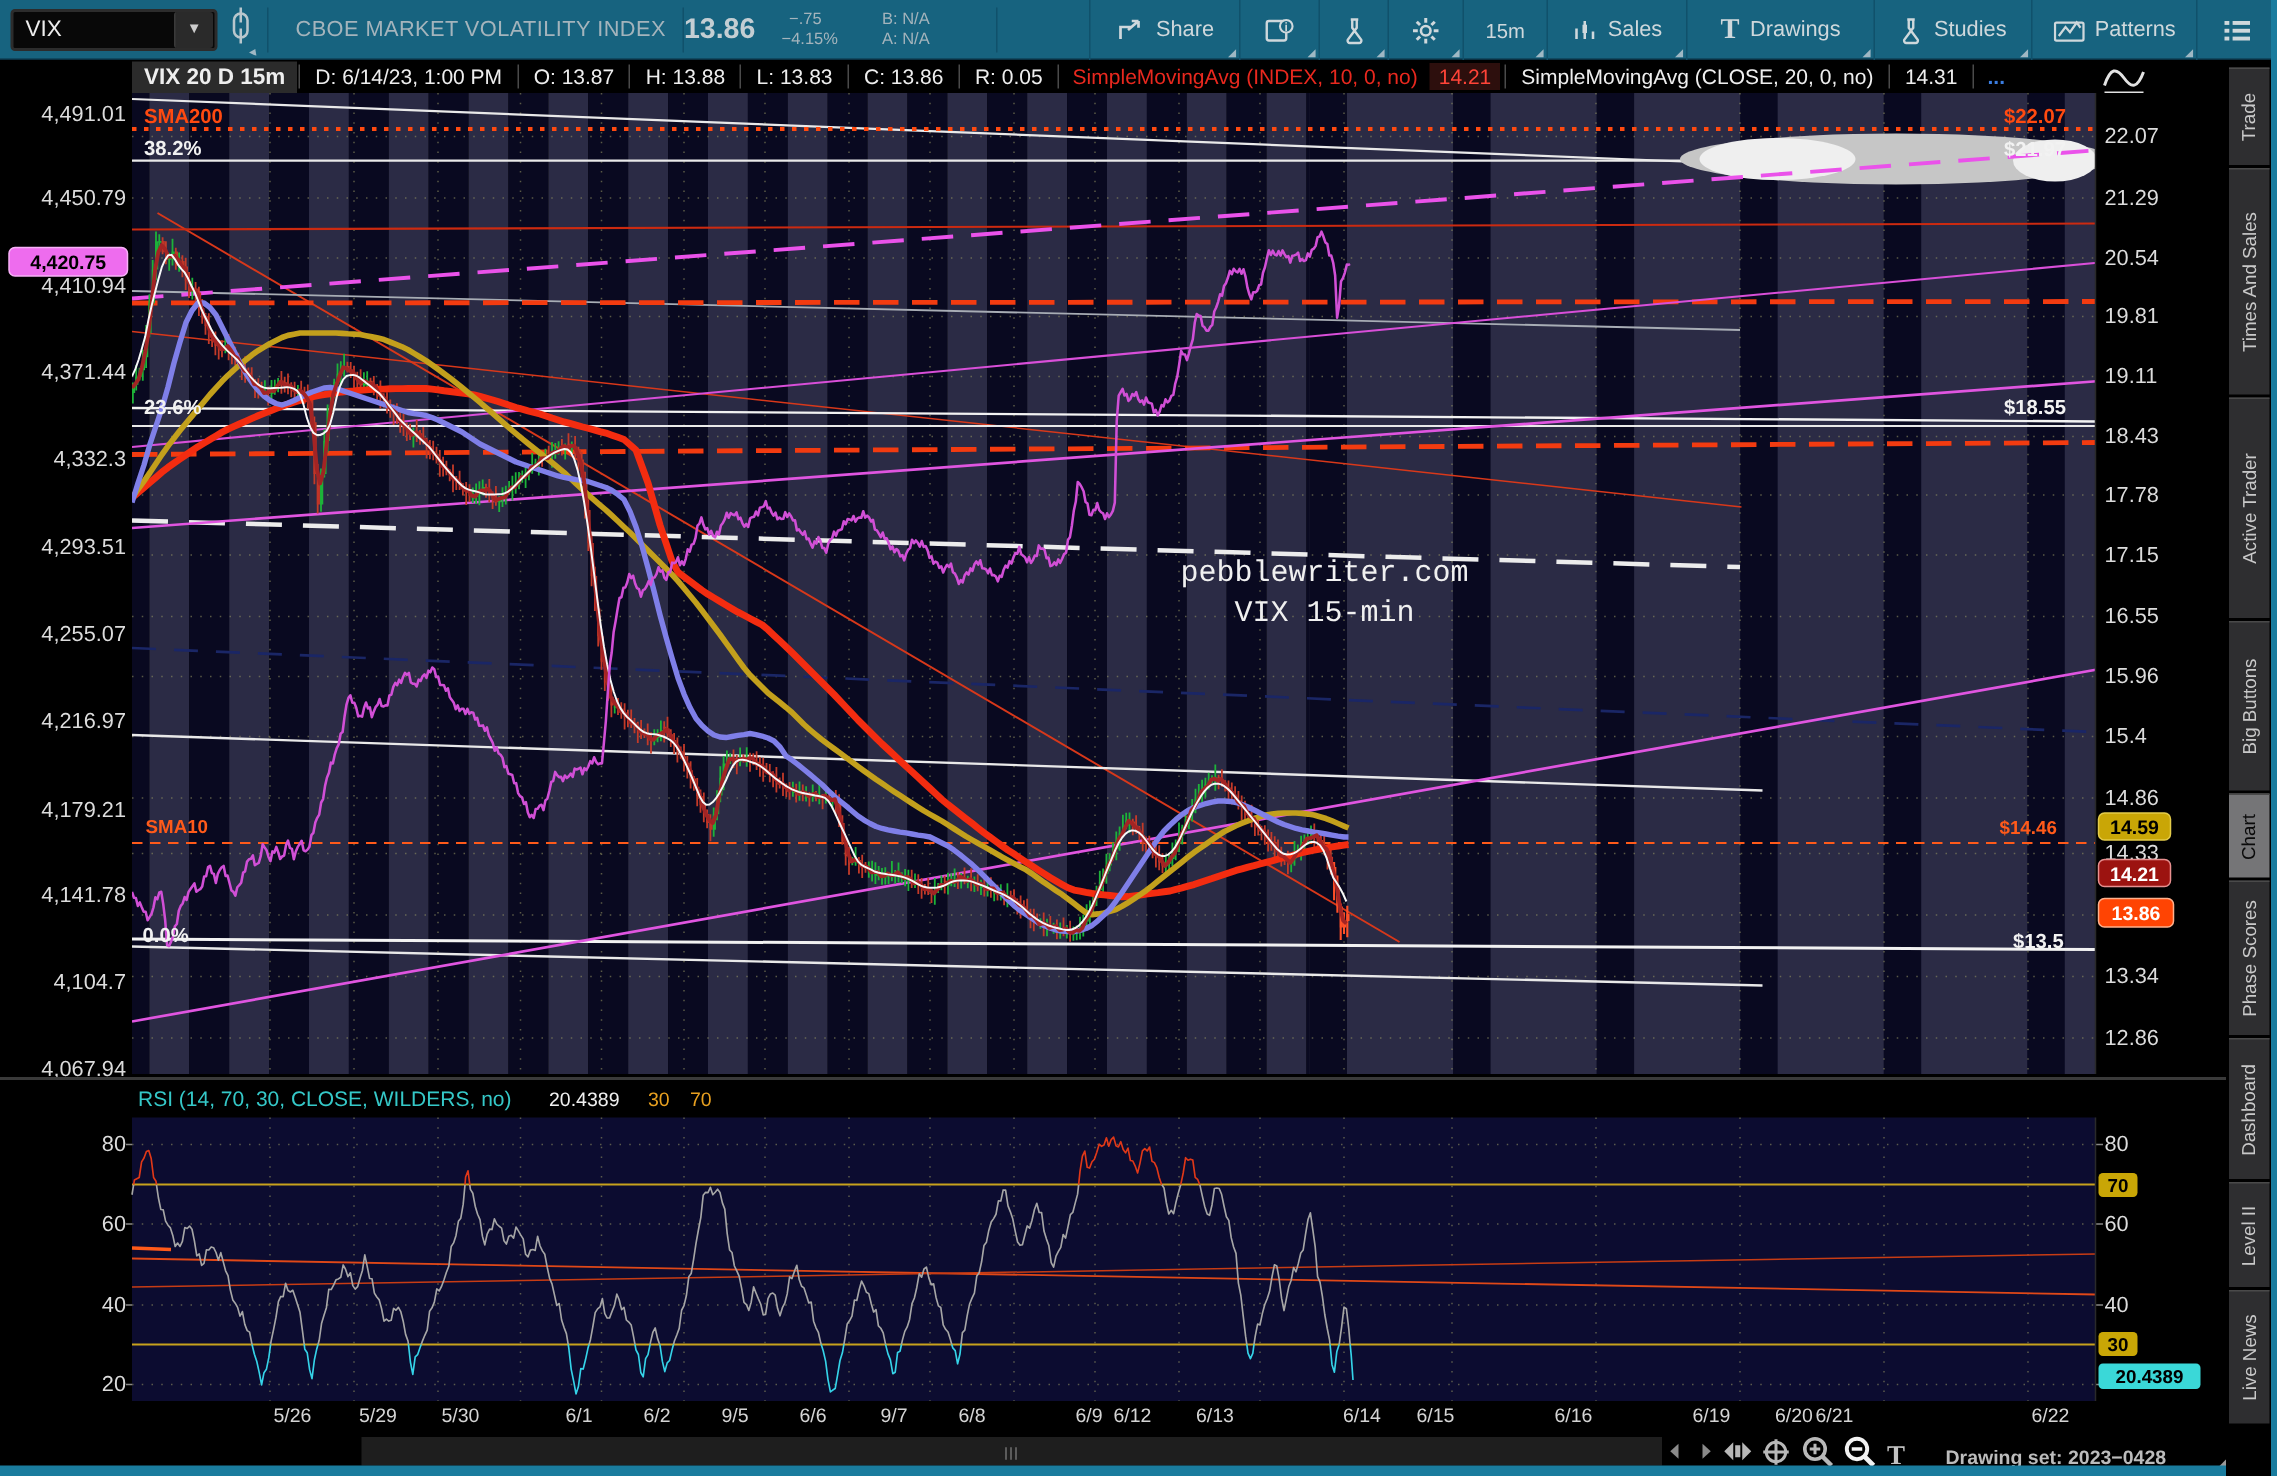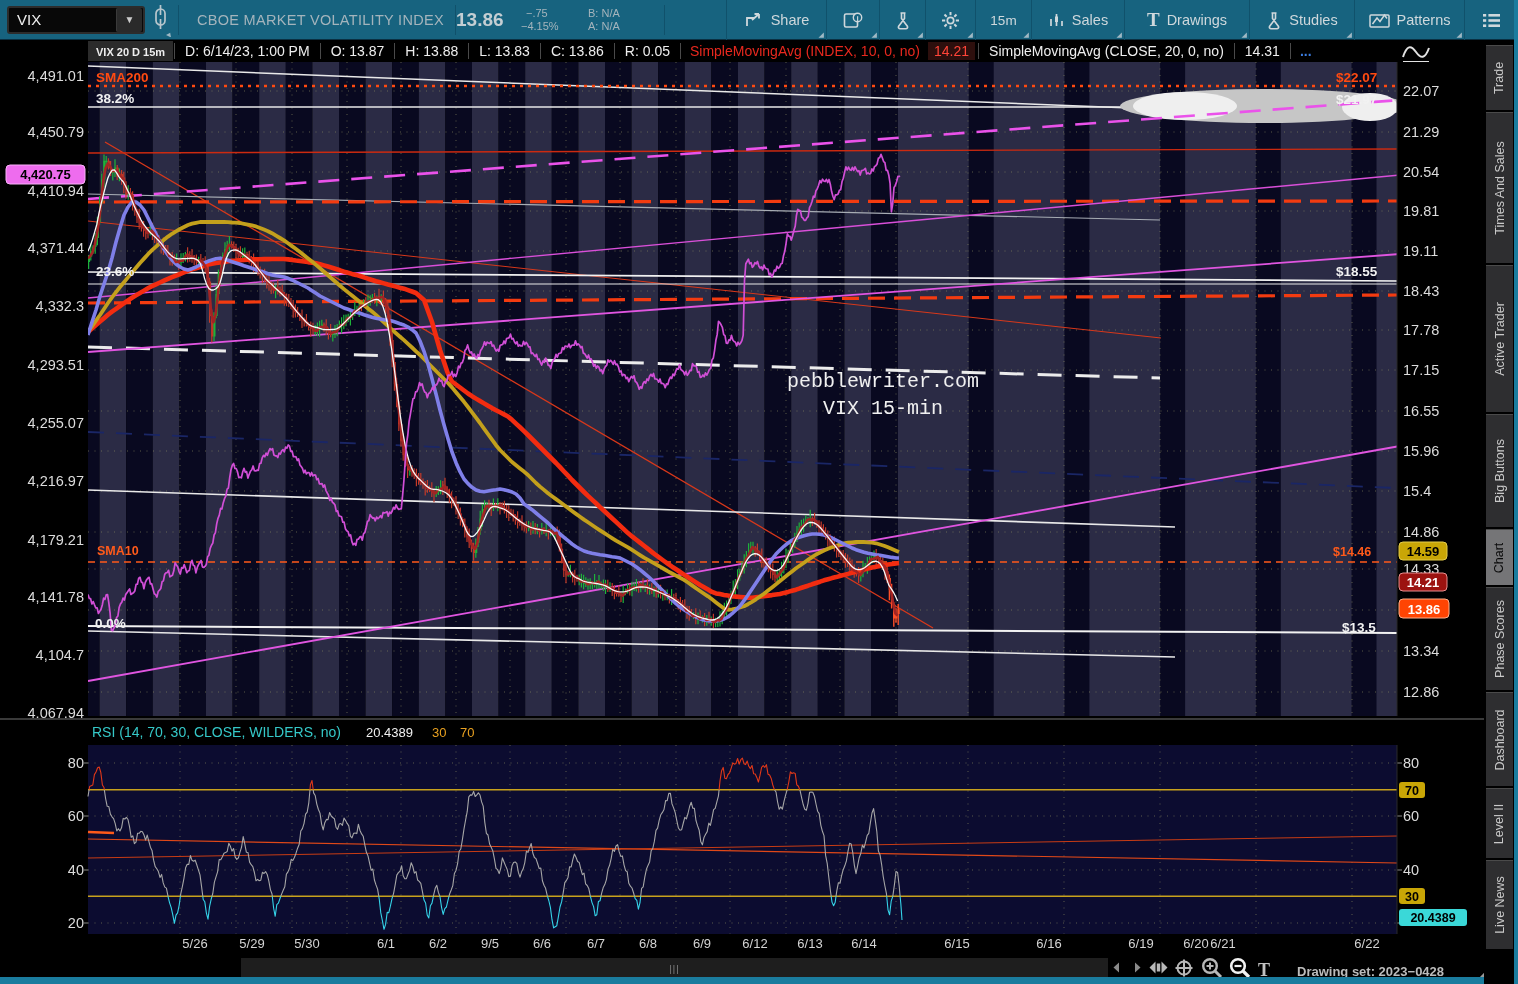--- a/index.html
+++ b/index.html
@@ -10,21 +10,21 @@
 .vsep{width:1px;height:30px;background:#10516b;margin:0 8px}
 .desc{color:#a4b4bc;font-size:14.5px;letter-spacing:0.3px;margin-left:10px}
 .bigpx{color:#c4ced3;font-size:19px;font-weight:bold;margin-right:12px}
 .chg{color:#a4b4bc;font-size:11px;line-height:13px;margin-right:10px;text-align:left}
 .tbtn{position:absolute;top:0;height:40px;display:flex;align-items:center;justify-content:center;gap:7px;border-left:1px solid #10516b;color:#cfd8dc;font-size:14.5px}
 .cor{position:absolute;right:2px;bottom:1px;font-size:7px;color:#9fb8c4}
 .bold15{font-weight:normal;font-size:13.5px}
 .bigT{font-size:19px;font-weight:bold;font-family:"Liberation Serif",serif}
 .row2{position:absolute;left:0;top:40px;width:1518px;height:22px;background:#000;display:flex;align-items:center;color:#eee;font-size:14px}
 .chip{background:#2b2b2b;padding:2px 8px;margin-left:88px}
-.chip b{font-size:11px}
+.chip b{font-size:15px}
 .r2sep{width:1px;height:16px;background:#4a4a4a;margin:0 1px}
 .r2t{padding:0 9px;white-space:nowrap}
 .r2red{color:#e8281e;padding:0 8px;white-space:nowrap}
 .r2redv{color:#ff4438;background:#2d0f0d;padding:1px 6px;margin-right:2px}
 .r2dots{color:#3b7de0;padding:0 8px;font-weight:bold}
 .grid{stroke:#8f8f60;stroke-width:1;stroke-dasharray:1 5.5;opacity:0.6}
 .axl{fill:#dcdcdc;font-size:14.5px;font-family:"Liberation Sans",sans-serif}
 .axr{fill:#dcdcdc;font-size:14.5px;font-family:"Liberation Sans",sans-serif}
 .wlbl{fill:#f2f2f2;font-size:13.5px;font-weight:bold;font-family:"Liberation Sans",sans-serif}
 .olbl{fill:#ff4a10;font-size:13.5px;font-weight:bold;font-family:"Liberation Sans",sans-serif}
@@ -460,26 +460,26 @@
 <line x1="1397" y1="745" x2="1397" y2="934" stroke="#2a2a2a" stroke-width="1"></line>
 </svg>
 <div class="xaxis">
       <span style="position:absolute;left:195px;top:2px;transform:translateX(-50%)">5/26</span>
       <span style="position:absolute;left:252px;top:2px;transform:translateX(-50%)">5/29</span>
       <span style="position:absolute;left:307px;top:2px;transform:translateX(-50%)">5/30</span>
       <span style="position:absolute;left:386px;top:2px;transform:translateX(-50%)">6/1</span>
       <span style="position:absolute;left:438px;top:2px;transform:translateX(-50%)">6/2</span>
       <span style="position:absolute;left:490px;top:2px;transform:translateX(-50%)">9/5</span>
       <span style="position:absolute;left:542px;top:2px;transform:translateX(-50%)">6/6</span>
-      <span style="position:absolute;left:596px;top:2px;transform:translateX(-50%)">6/7</span>
+      <span style="position:absolute;left:596px;top:2px;transform:translateX(-50%)">9/7</span>
       <span style="position:absolute;left:648px;top:2px;transform:translateX(-50%)">6/8</span>
-      <span style="position:absolute;left:702px;top:2px;transform:translateX(-50%)">6/9</span>
+      <span style="position:absolute;left:726px;top:2px;transform:translateX(-50%)">6/9</span>
       <span style="position:absolute;left:755px;top:2px;transform:translateX(-50%)">6/12</span>
       <span style="position:absolute;left:810px;top:2px;transform:translateX(-50%)">6/13</span>
-      <span style="position:absolute;left:864px;top:2px;transform:translateX(-50%)">6/14</span>
+      <span style="position:absolute;left:908px;top:2px;transform:translateX(-50%)">6/14</span>
       <span style="position:absolute;left:957px;top:2px;transform:translateX(-50%)">6/15</span>
       <span style="position:absolute;left:1049px;top:2px;transform:translateX(-50%)">6/16</span>
       <span style="position:absolute;left:1141px;top:2px;transform:translateX(-50%)">6/19</span>
       <span style="position:absolute;left:1196px;top:2px;transform:translateX(-50%)">6/20</span>
       <span style="position:absolute;left:1223px;top:2px;transform:translateX(-50%)">6/21</span>
       <span style="position:absolute;left:1367px;top:2px;transform:translateX(-50%)">6/22</span>
       <span style="position:absolute;left:195px;top:16px;width:1.5px;height:5px;background:#8a8a8a"></span>
       <span style="position:absolute;left:252px;top:16px;width:1.5px;height:5px;background:#8a8a8a"></span>
       <span style="position:absolute;left:307px;top:16px;width:1.5px;height:5px;background:#8a8a8a"></span>
       <span style="position:absolute;left:386px;top:16px;width:1.5px;height:5px;background:#8a8a8a"></span>

